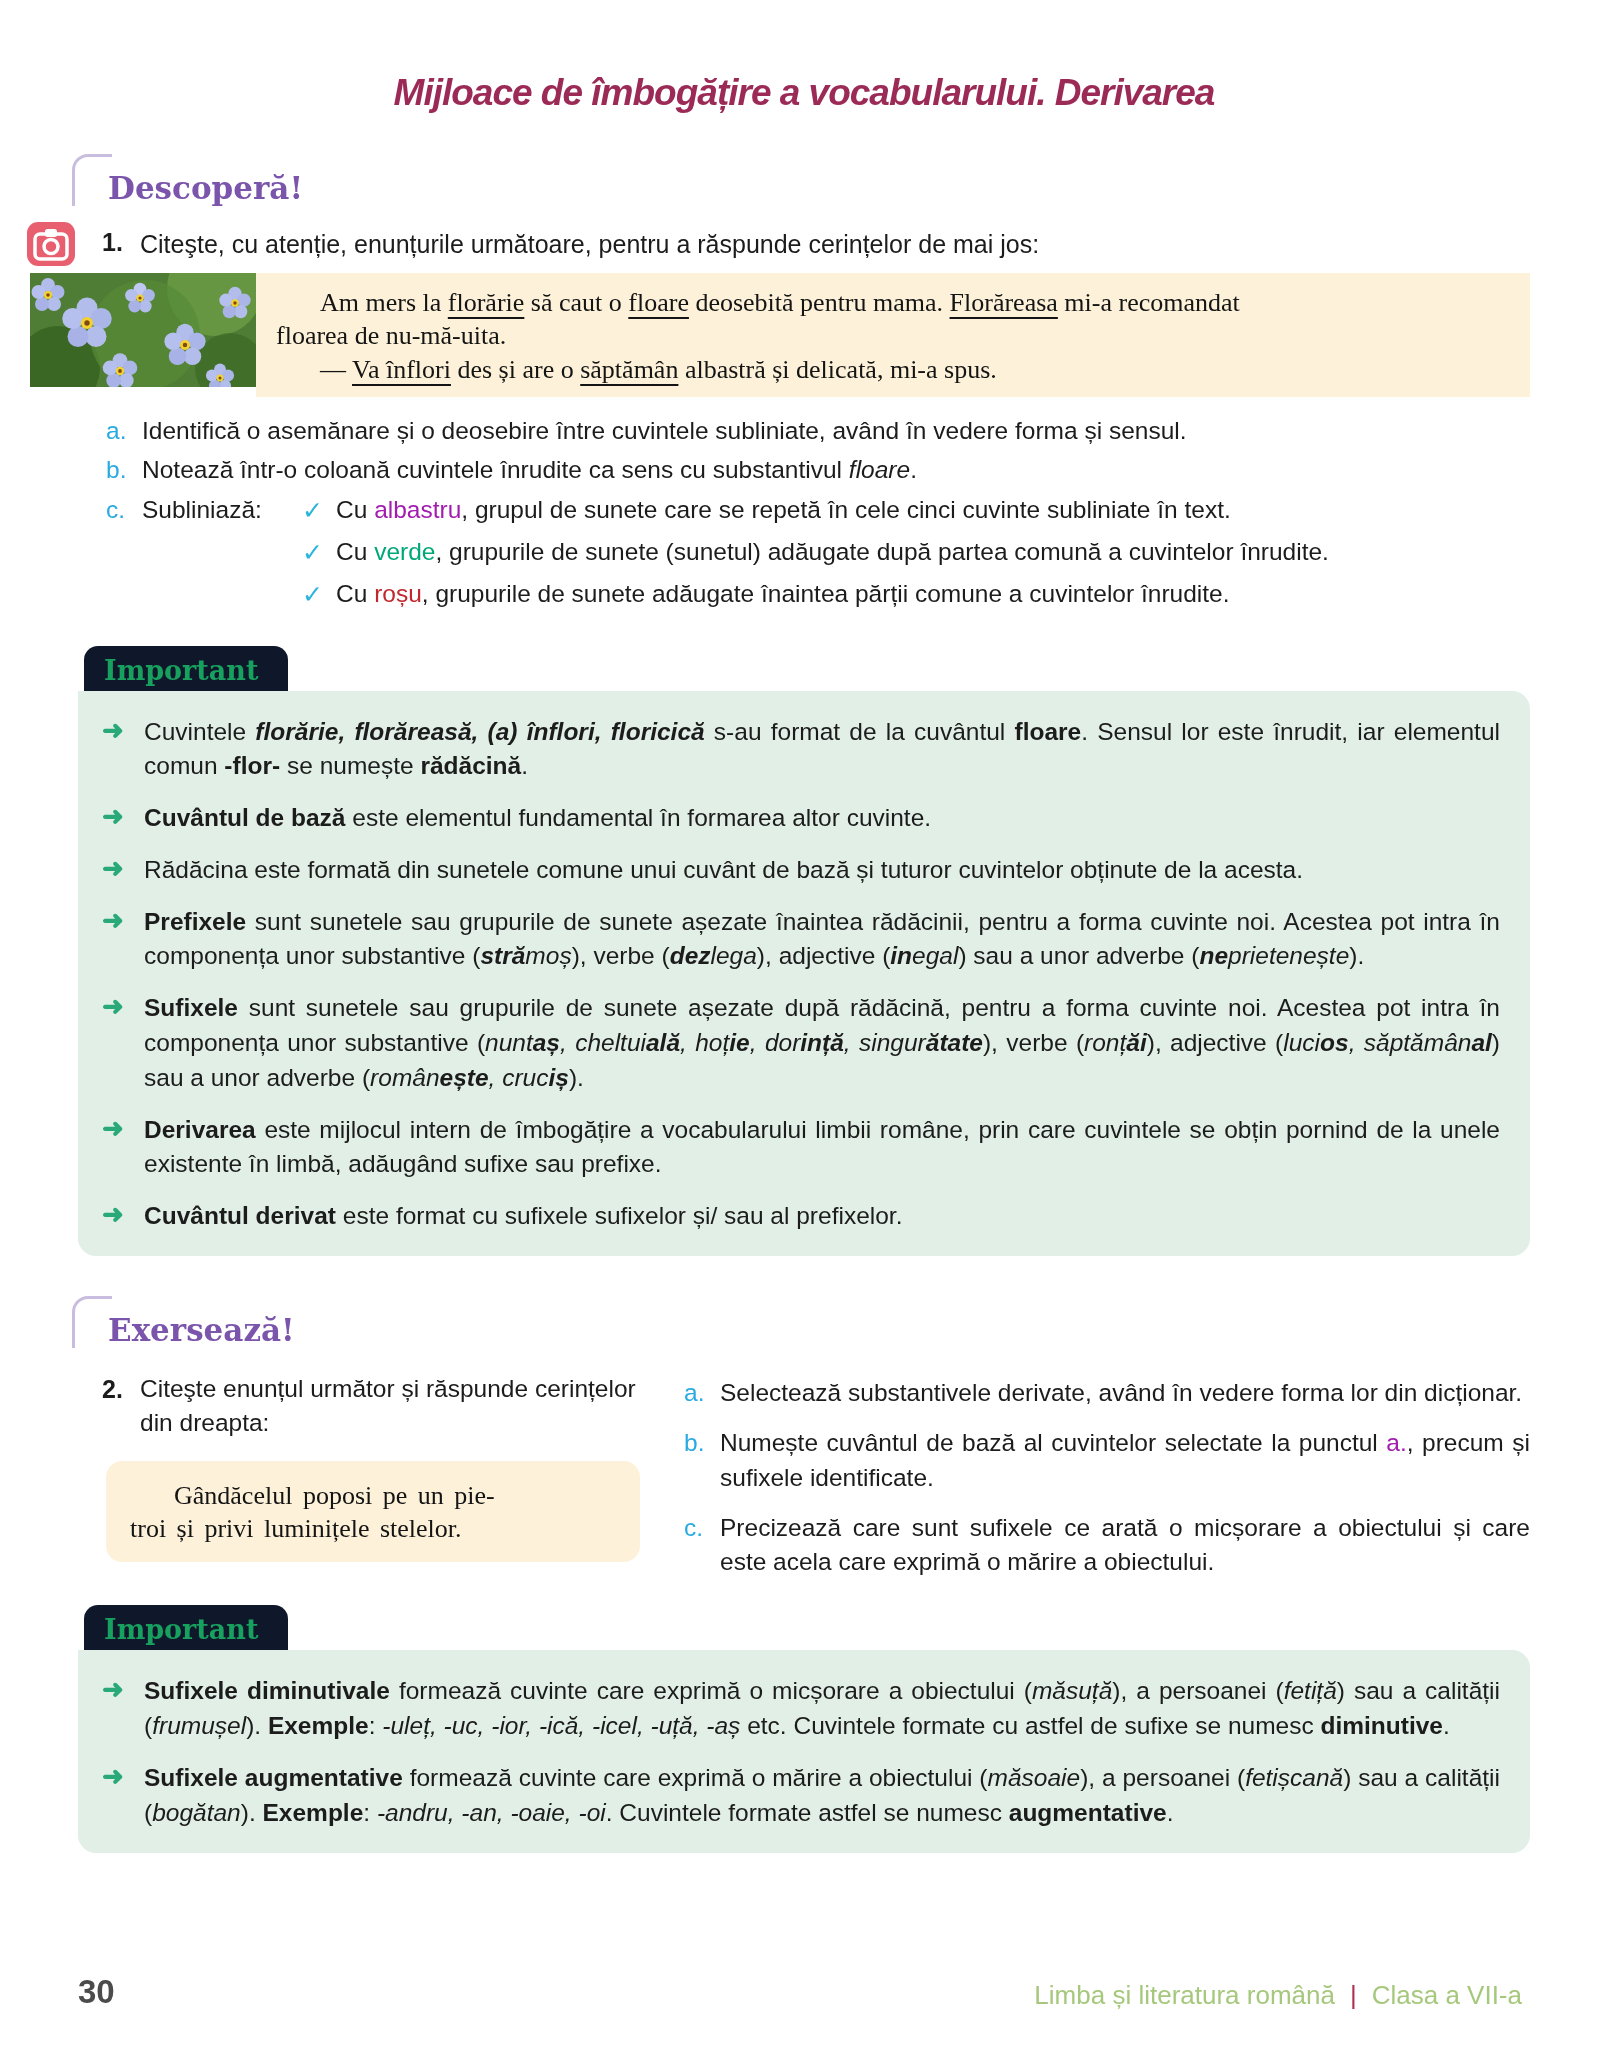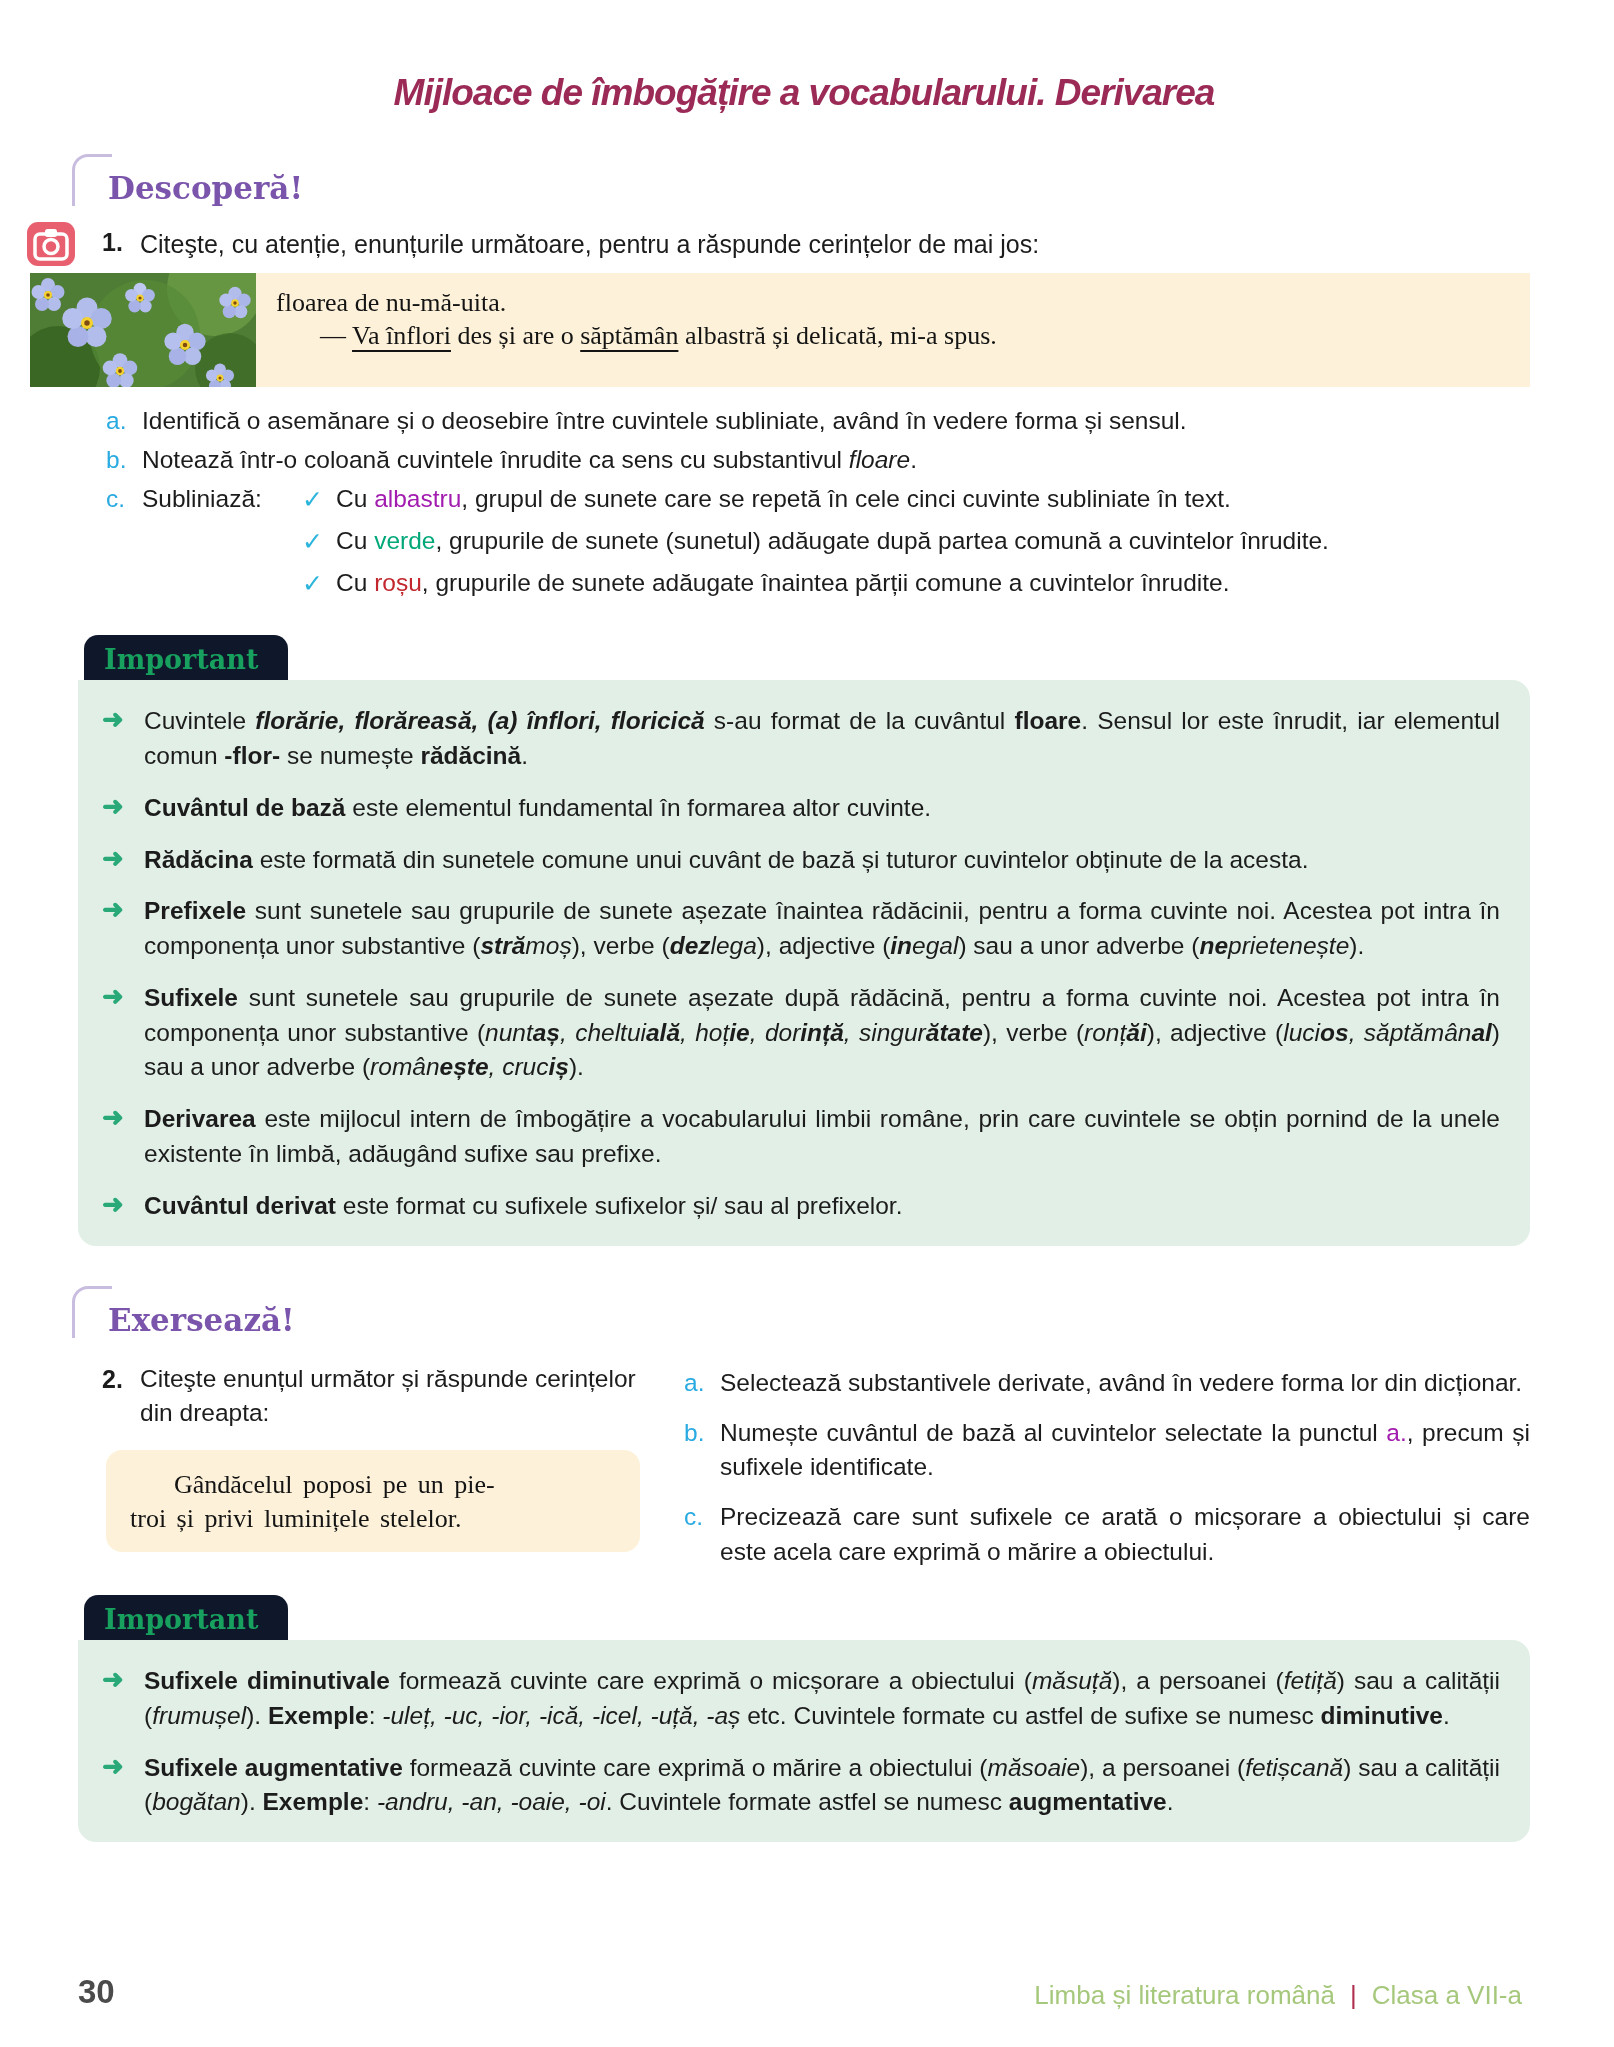--- a/index.html
+++ b/index.html
@@ -173,20 +173,21 @@
             <circle cx="6" cy="9" r="7" fill="#b3bdec"></circle>
               <circle cx="-6" cy="9" r="7" fill="#a8b2e6"></circle>
             <circle cx="-9.5" cy="-3" r="7" fill="#b6c0ee"></circle>
             <circle cx="0" cy="0" r="4" fill="#f5d22f"></circle>
               <circle cx="0" cy="0" r="1.8" fill="#7c4a12"></circle>
           </g>
         </g>
       </svg>
     </span>
     <div class="quote-box">
+      <p class="ql indent"><span>Am mers la </span><span class="u">florărie</span><span> să caut o </span><span class="u">floare</span><span> deosebită pentru mama. </span><span class="u">Florăreasa</span><span> mi-a recomandat</span></p>
       <p class="ql"><span>floarea de nu-mă-uita.</span></p>
       <p class="ql indent"><span>— </span><span class="u">Va înflori</span><span> des și are o </span><span class="u">săptămân</span><span> albastră și delicată, mi-a spus.</span></p>
     </div>
   </div>
 
   <div class="abc">
     <div class="abc-item">
       <span class="abc-letter">a.</span>
       <div class="abc-text"><span>Identifică o asemănare și o deosebire între cuvintele subliniate, având în vedere forma și sensul.</span></div>
     </div>
@@ -222,21 +223,21 @@
       <div class="imp-bullet">
         <span class="arrow-icon">➜</span>
         <div class="imp-text"><span>Cuvintele </span><span style="font-weight: 700; font-style: italic;">florărie, florăreasă, (a) înflori, floricică</span><span> s-au format de la cuvântul </span><span style="font-weight: 700;">floare</span><span>. Sensul lor este înrudit, iar elementul comun </span><span style="font-weight: 700;">-flor-</span><span> se numește </span><span style="font-weight: 700;">rădăcină</span><span>.</span></div>
       </div>
       <div class="imp-bullet">
         <span class="arrow-icon">➜</span>
         <div class="imp-text"><span style="font-weight: 700;">Cuvântul de bază</span><span> este elementul fundamental în formarea altor cuvinte.</span></div>
       </div>
       <div class="imp-bullet">
         <span class="arrow-icon">➜</span>
-        <div class="imp-text"><span style="font-weight: 700;">Rădăcina</span><span> este formată din sunetele comune unui cuvânt de bază și tuturor cuvintelor obținute de la acesta.</span></div>
+        <div class="imp-text"><span style="font-weight: 400;">Rădăcina</span><span> este formată din sunetele comune unui cuvânt de bază și tuturor cuvintelor obținute de la acesta.</span></div>
       </div>
       <div class="imp-bullet">
         <span class="arrow-icon">➜</span>
         <div class="imp-text"><span style="font-weight: 700;">Prefixele</span><span> sunt sunetele sau grupurile de sunete așezate înaintea rădăcinii, pentru a forma cuvinte noi. Acestea pot intra în componența unor substantive (</span><span style="font-weight: 700; font-style: italic;">stră</span><span style="font-style: italic;">moș</span><span>), verbe (</span><span style="font-weight: 700; font-style: italic;">dez</span><span style="font-style: italic;">lega</span><span>), adjective (</span><span style="font-weight: 700; font-style: italic;">in</span><span style="font-style: italic;">egal</span><span>) sau a unor adverbe (</span><span style="font-weight: 700; font-style: italic;">ne</span><span style="font-style: italic;">prietenește</span><span>).</span></div>
       </div>
       <div class="imp-bullet">
         <span class="arrow-icon">➜</span>
         <div class="imp-text"><span style="font-weight: 700;">Sufixele</span><span> sunt sunetele sau grupurile de sunete așezate după rădăcină, pentru a forma cuvinte noi. Acestea pot intra în componența unor substantive (</span><span style="font-style: italic;">nunt</span><span style="font-weight: 700; font-style: italic;">aș</span><span style="font-style: italic;">, cheltui</span><span style="font-weight: 700; font-style: italic;">ală</span><span style="font-style: italic;">, hoț</span><span style="font-weight: 700; font-style: italic;">ie</span><span style="font-style: italic;">, dor</span><span style="font-weight: 700; font-style: italic;">ință</span><span style="font-style: italic;">, singur</span><span style="font-weight: 700; font-style: italic;">ătate</span><span>), verbe (</span><span style="font-style: italic;">ronț</span><span style="font-weight: 700; font-style: italic;">ăi</span><span>), adjective (</span><span style="font-style: italic;">luci</span><span style="font-weight: 700; font-style: italic;">os</span><span style="font-style: italic;">, săptămân</span><span style="font-weight: 700; font-style: italic;">al</span><span>) sau a unor adverbe (</span><span style="font-style: italic;">român</span><span style="font-weight: 700; font-style: italic;">ește</span><span style="font-style: italic;">, cruc</span><span style="font-weight: 700; font-style: italic;">iș</span><span>).</span></div>
       </div>
       <div class="imp-bullet">

